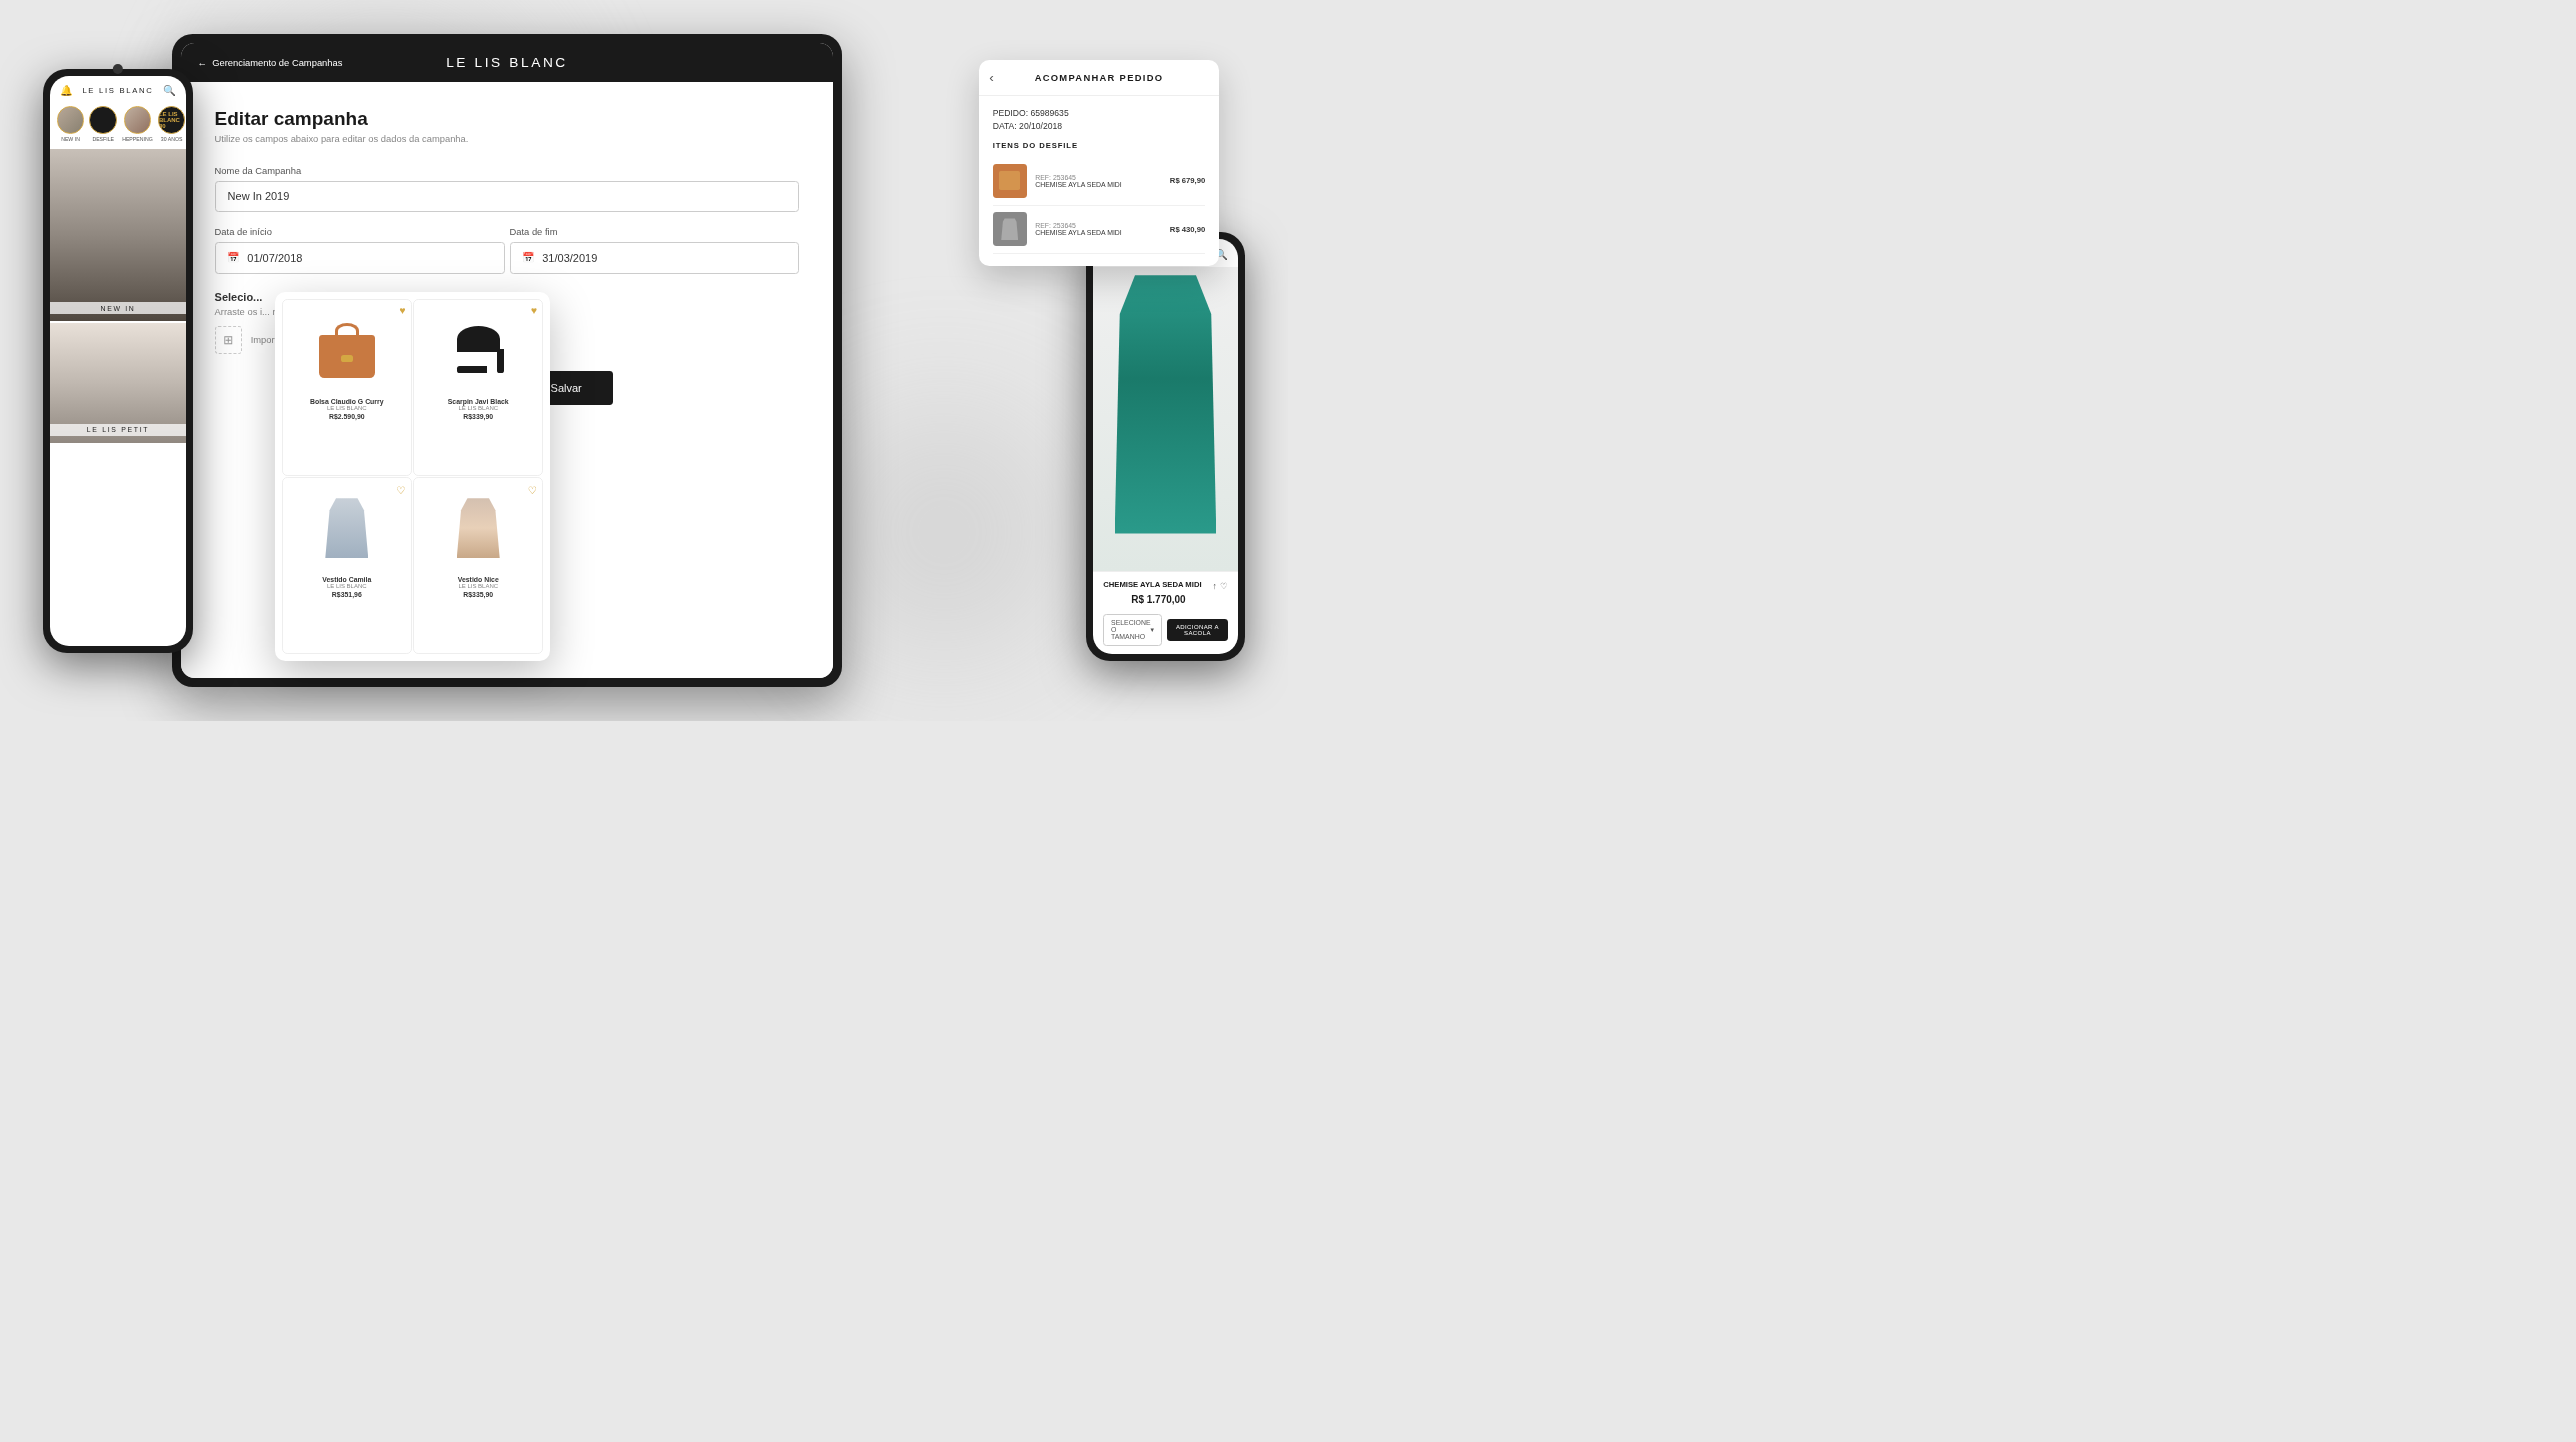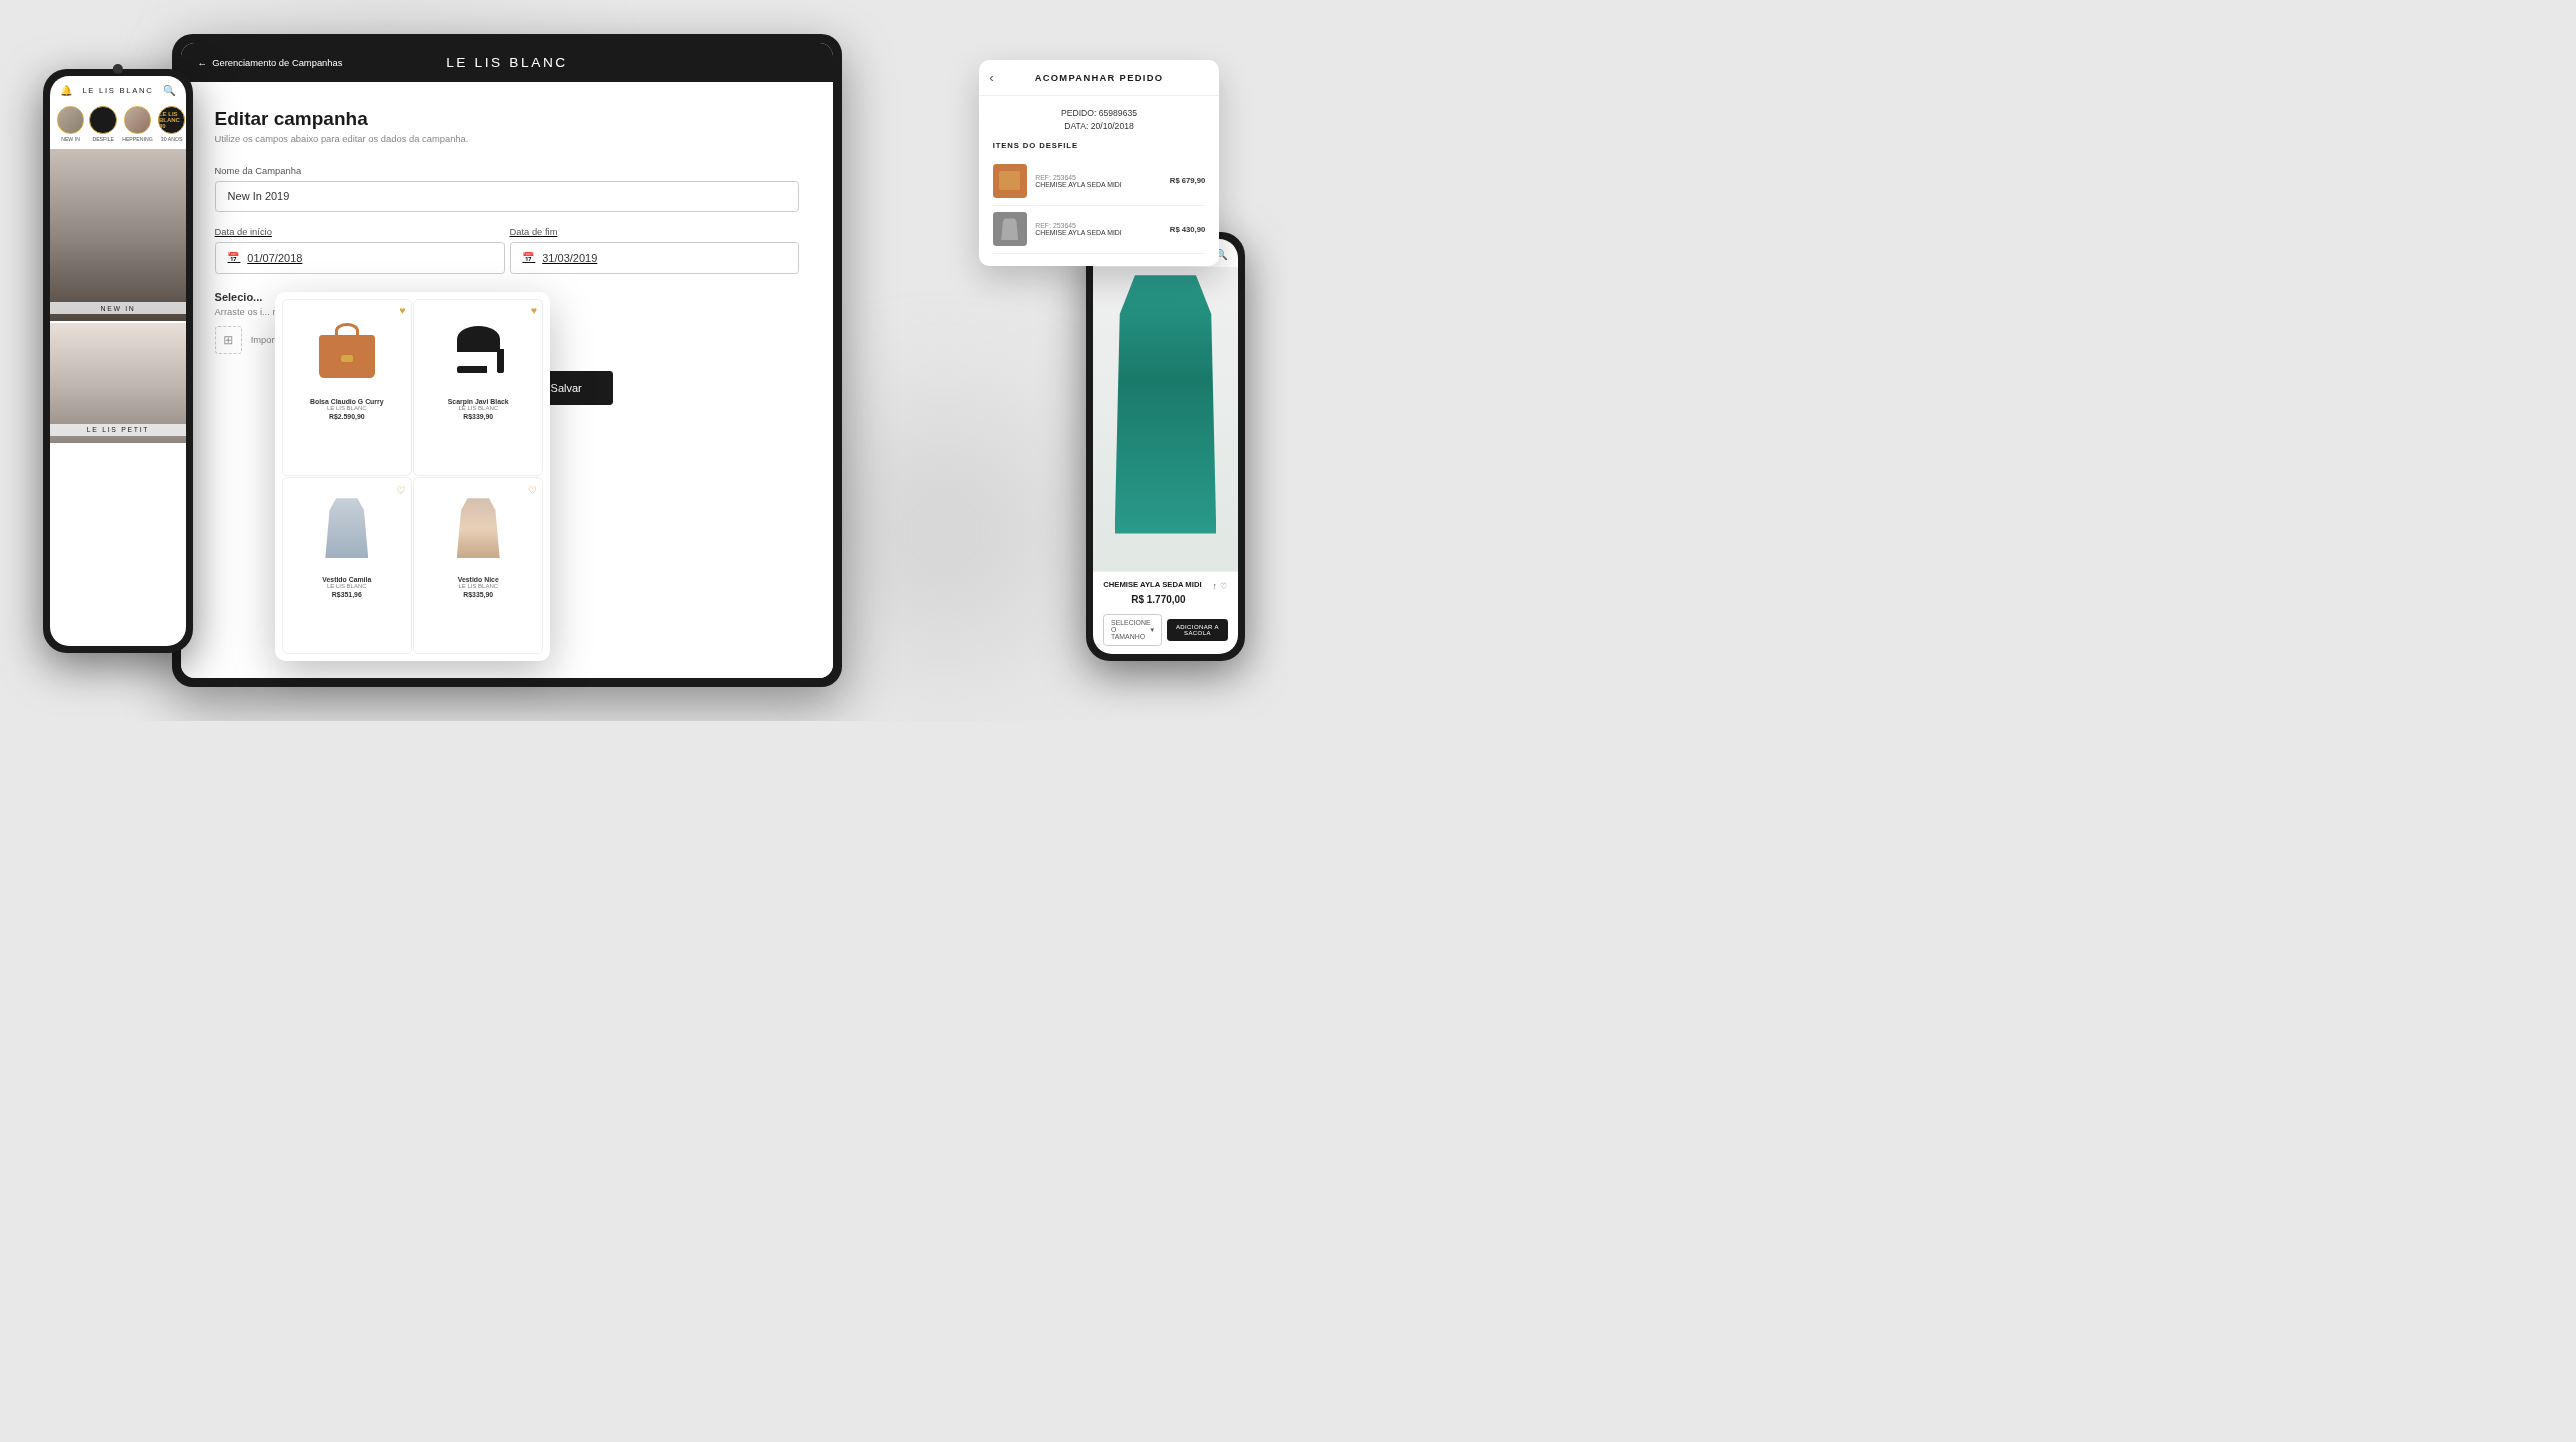--- a/index.html
+++ b/index.html
@@ -98,21 +98,20 @@
       padding: 8.6px 12px;
       font-size: 11px;
       color: #333;
       background: white;
       outline: none;
     }
     .form-row {
       display: flex;
       gap: 5px;
       margin-top: 13.7px;
-      text-decoration: underline;
     }
     .form-group {
       flex: 1;
     }
     .date-input-wrap {
       display: flex;
       align-items: center;
       border: 0.9px solid #ccc;
       border-radius: 3.4px;
       padding: 8.6px 12px;
@@ -425,21 +424,20 @@
       font-weight: 600;
       color: #1a1a1a;
     }
     .order-body {
       padding: 12px 13.7px;
     }
     .order-meta {
       font-size: 8.6px;
       color: #333;
       margin-bottom: 2.6px;
-      text-align: center;
     }
     .order-section-title {
       font-size: 7.7px;
       letter-spacing: 0.9px;
       font-weight: 600;
       color: #1a1a1a;
       margin: 10.3px 0 6.9px;
     }
     .order-item {
       display: flex;

